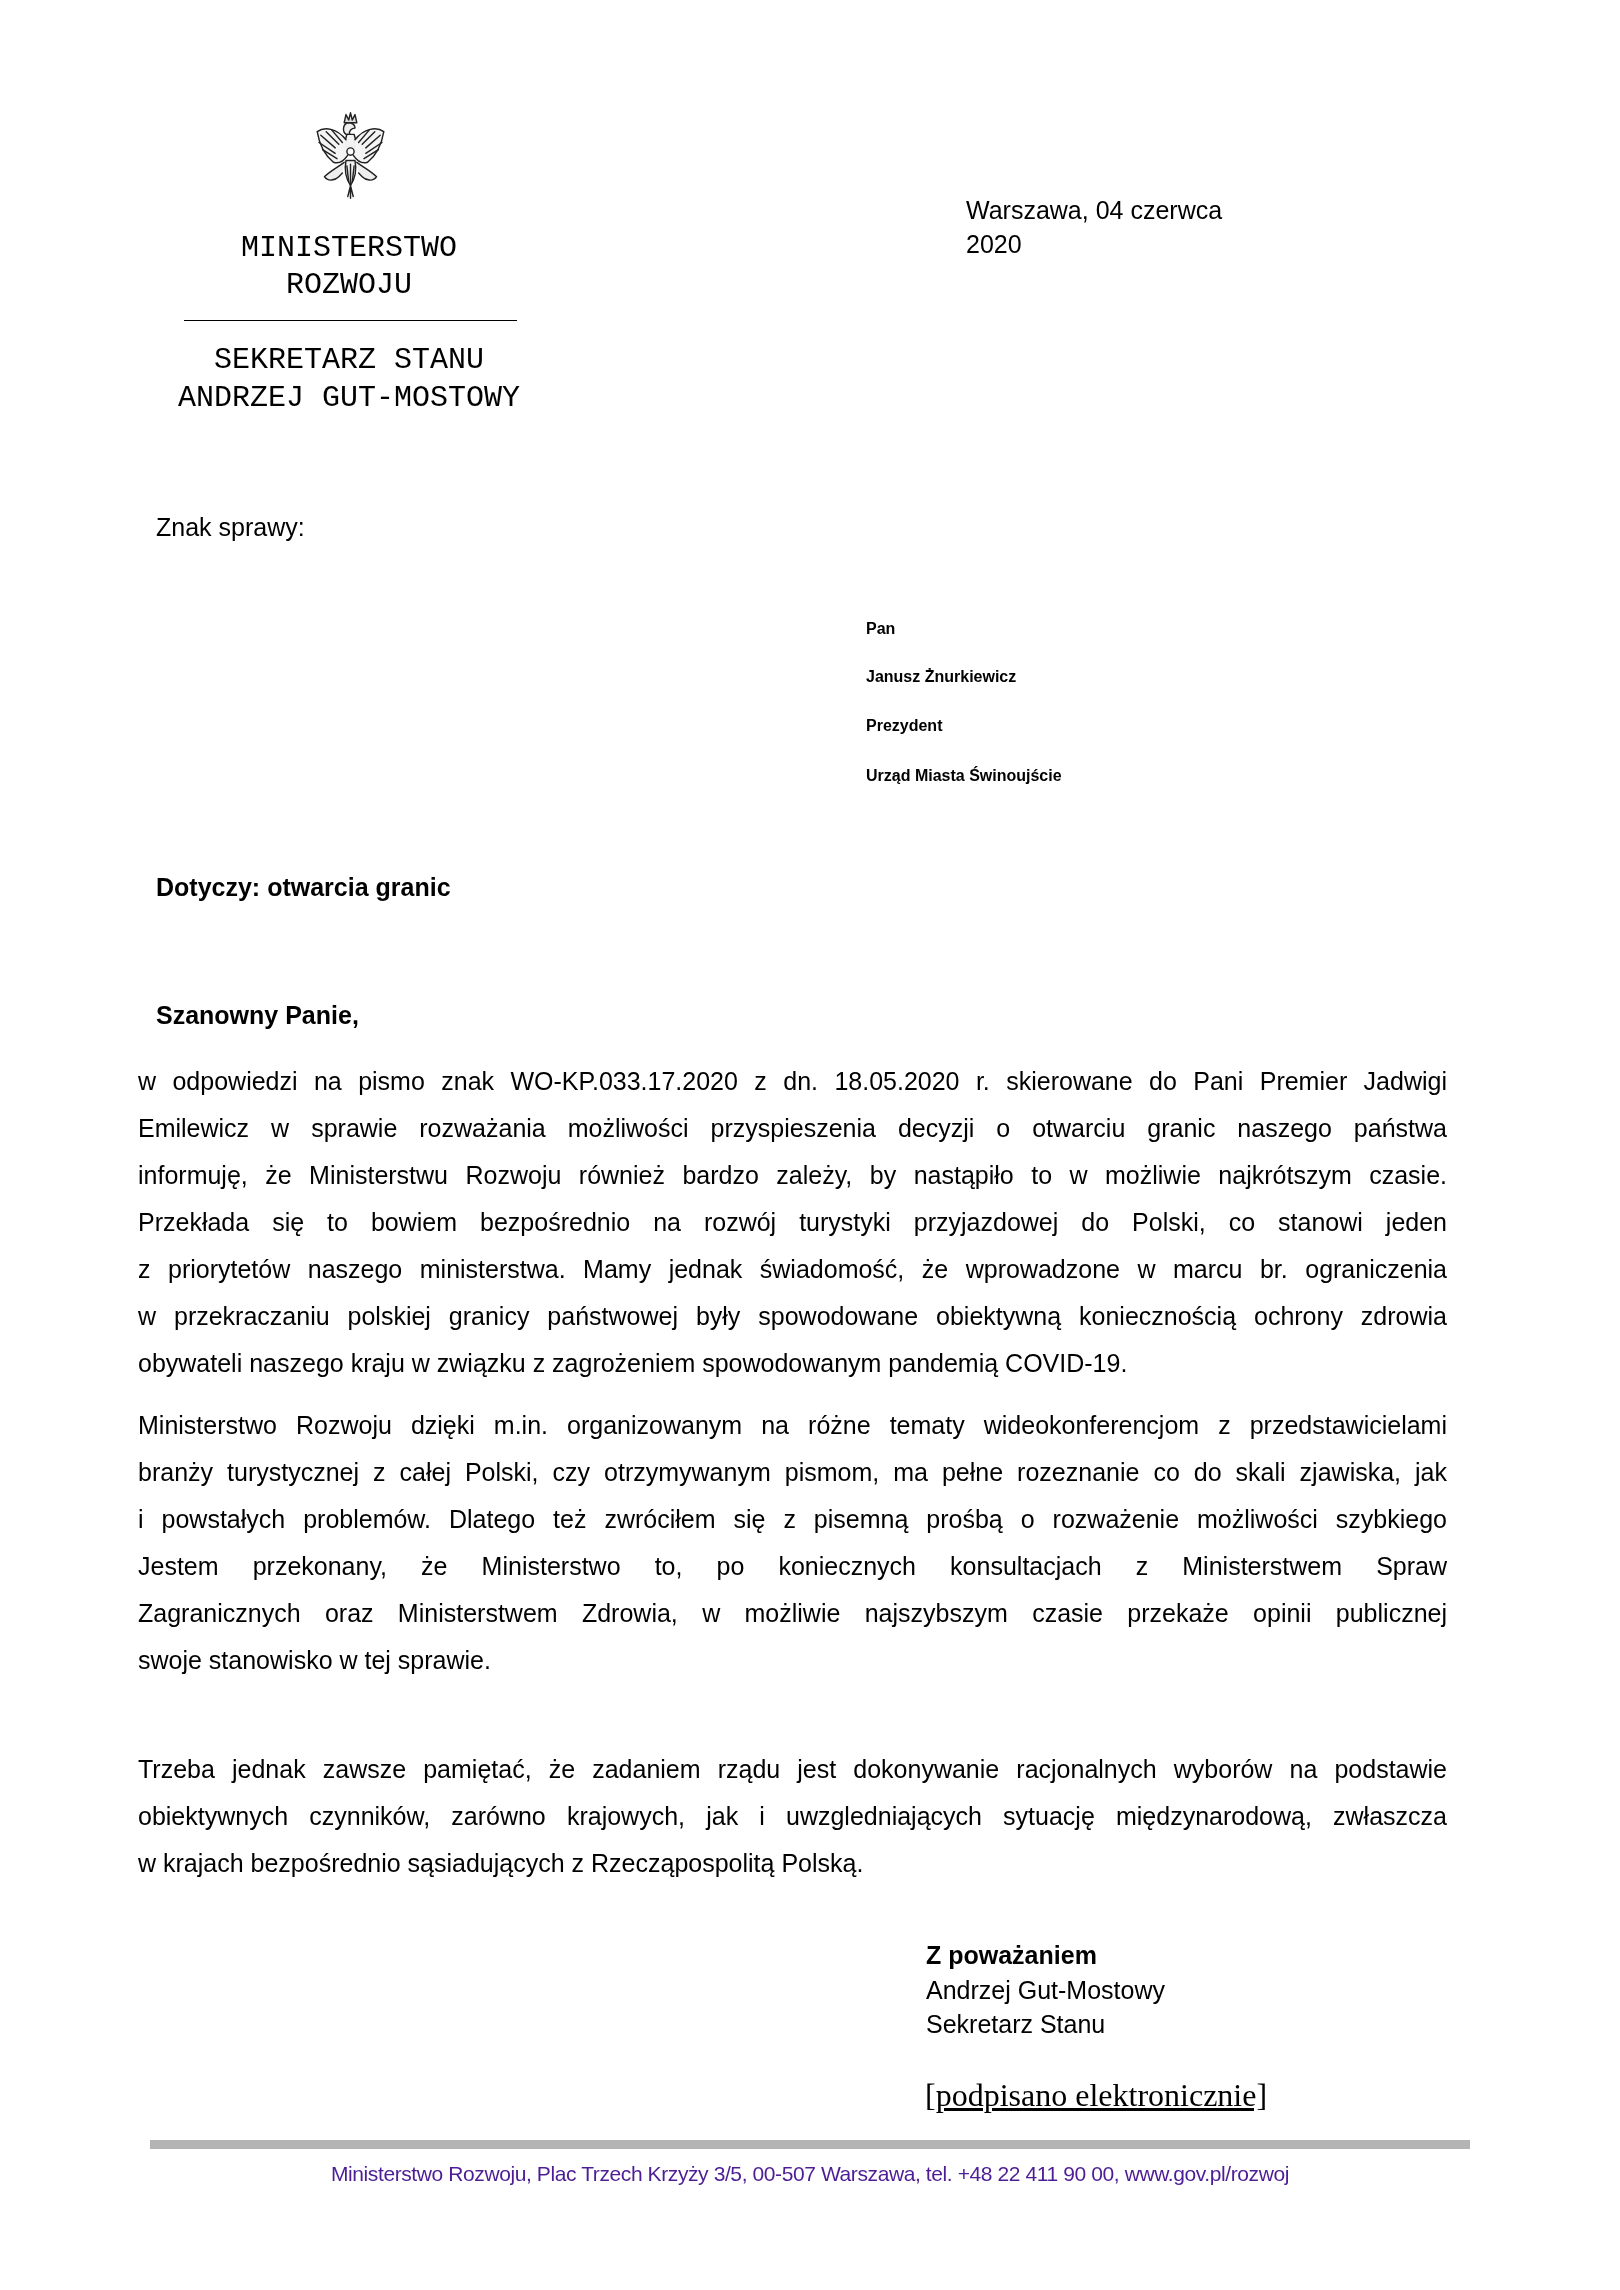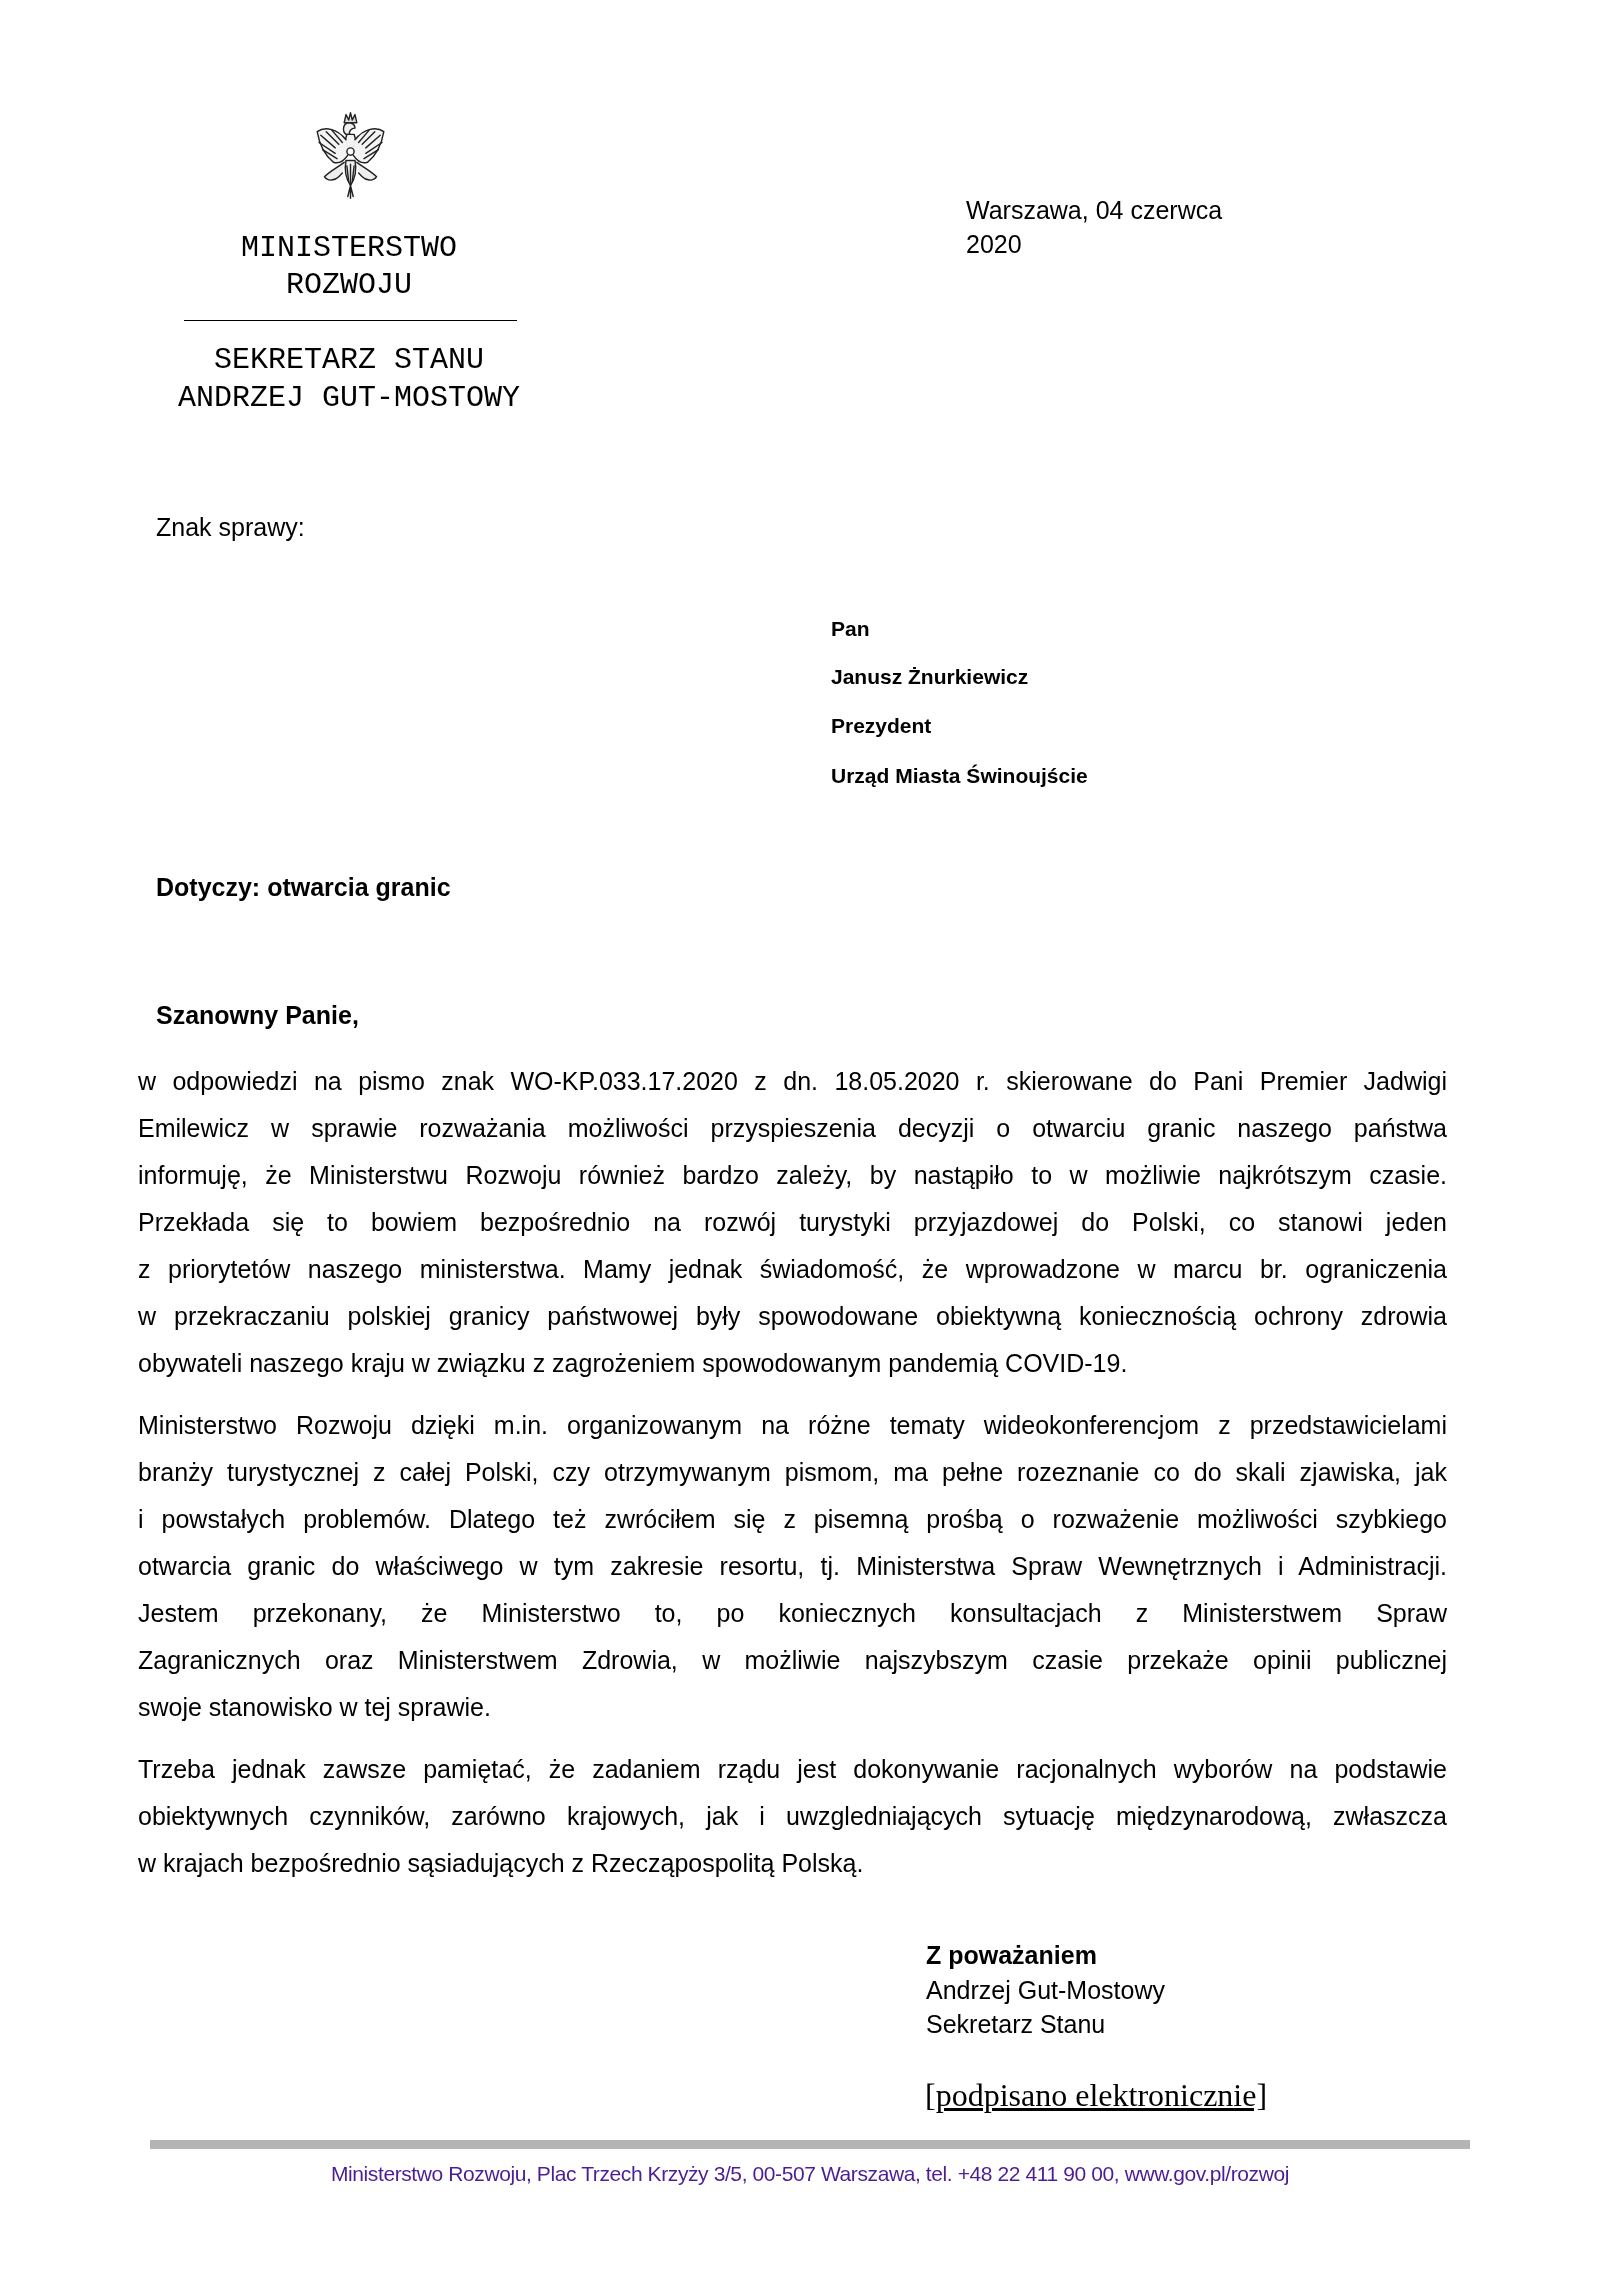--- a/index.html
+++ b/index.html
@@ -6,21 +6,21 @@
   body { width:1620px; height:2291px; position:relative; overflow:hidden; color:#000; }
   .abs { position:absolute; }
   .sans { font-family:"Liberation Sans", sans-serif; }
   .serif { font-family:"Liberation Serif", serif; }
   #eagle { left:310px; top:110px; width:81px; height:92px; }
   .hdr { left:150px; width:398px; text-align:center; font-size:30px; line-height:38px; white-space:nowrap;font-family:Liberation Mono, monospace; }
   #hdr-divider { left:184px; top:320px; width:333px; height:0; border-top:1.8px solid #000; }
   .date-line { left:966px; font-size:25px; line-height:34px; white-space:nowrap; }
   .single { left:156px; font-size:25px; line-height:47px; white-space:nowrap; }
   .bold { font-weight:bold; }
-  .addr { left:831px; font-size:21px; line-height:49px; font-weight:bold; white-space:nowrap; }
+  .addr { left:866px; font-size:16px; line-height:49px; font-weight:bold; white-space:nowrap; }
   .para { left:138px; width:1309px; font-size:25px; }
   .para .ln { height:47px; line-height:47px; white-space:nowrap; text-align:justify; text-align-last:justify; }
   .para .ln.last { text-align-last:left; }
   .sig { left:926px; font-size:25px; line-height:34px; white-space:nowrap;margin-top:25px; }
   #signed { left:925px; top:2075px; font-size:32px; line-height:41px; white-space:nowrap;text-decoration:underline; }
   #footer-bar { left:150px; top:2140px; width:1320px; height:9px; background:#b4b4b4; }
   #footer-text { left:150px; top:2159px; width:1320px; text-align:center; font-size:21px; line-height:29px; color:#9a9a9a; white-space:nowrap; letter-spacing:-0.4px; }
 </style>
 </head>
 <body>
@@ -79,21 +79,20 @@
   <div class="ln">Przekłada się to bowiem bezpośrednio na rozwój turystyki przyjazdowej do Polski, co stanowi jeden</div>
   <div class="ln">z priorytetów naszego ministerstwa. Mamy jednak świadomość, że wprowadzone w marcu br. ograniczenia</div>
   <div class="ln">w przekraczaniu polskiej granicy państwowej były spowodowane obiektywną koniecznością ochrony zdrowia</div>
   <div class="ln last">obywateli naszego kraju w związku z zagrożeniem spowodowanym pandemią COVID-19.</div>
 </div>
 
 <div class="abs para sans" style="top:1402px;">
   <div class="ln">Ministerstwo Rozwoju dzięki m.in. organizowanym na różne tematy wideokonferencjom z przedstawicielami</div>
   <div class="ln">branży turystycznej z całej Polski, czy otrzymywanym pismom, ma pełne rozeznanie co do skali zjawiska, jak</div>
   <div class="ln">i powstałych problemów. Dlatego też zwróciłem się z pisemną prośbą o rozważenie możliwości szybkiego</div>
-  <div class="ln">otwarcia granic do właściwego w tym zakresie resortu, tj. Ministerstwa Spraw Wewnętrznych i Administracji.</div>
   <div class="ln">Jestem przekonany, że Ministerstwo to, po koniecznych konsultacjach z Ministerstwem Spraw</div>
   <div class="ln">Zagranicznych oraz Ministerstwem Zdrowia, w możliwie najszybszym czasie przekaże opinii publicznej</div>
   <div class="ln last">swoje stanowisko w tej sprawie.</div>
 </div>
 
 <div class="abs para sans" style="top:1746px;">
   <div class="ln">Trzeba jednak zawsze pamiętać, że zadaniem rządu jest dokonywanie racjonalnych wyborów na podstawie</div>
   <div class="ln">obiektywnych czynników, zarówno krajowych, jak i uwzgledniających sytuację międzynarodową, zwłaszcza</div>
   <div class="ln last">w krajach bezpośrednio sąsiadujących z Rzecząpospolitą Polską.</div>
 </div>

